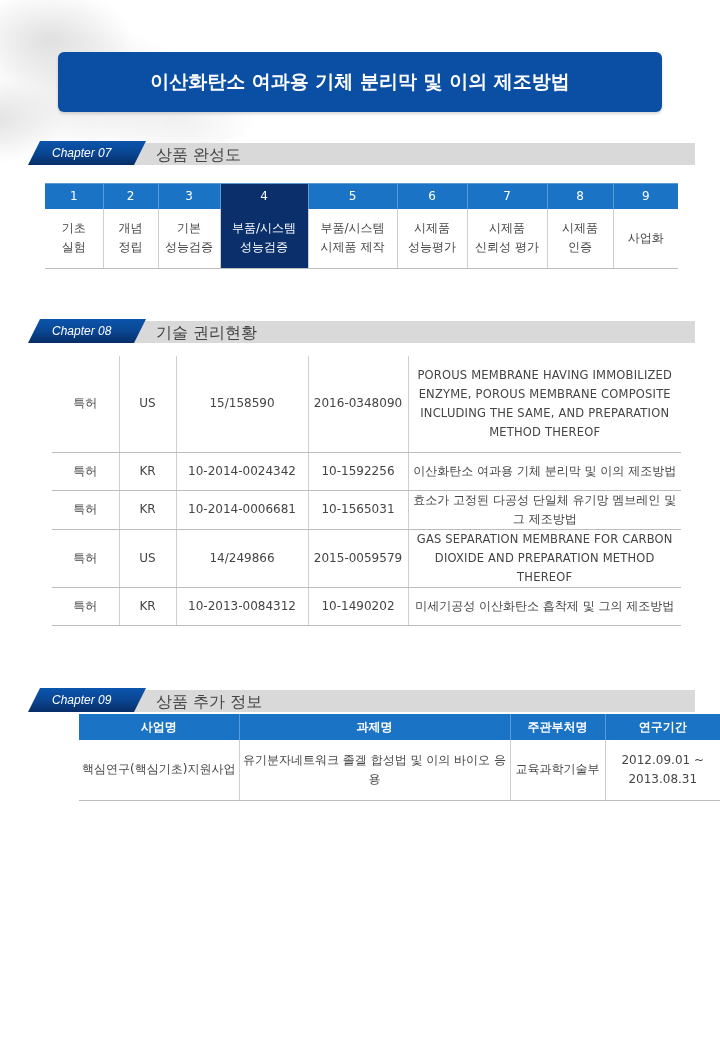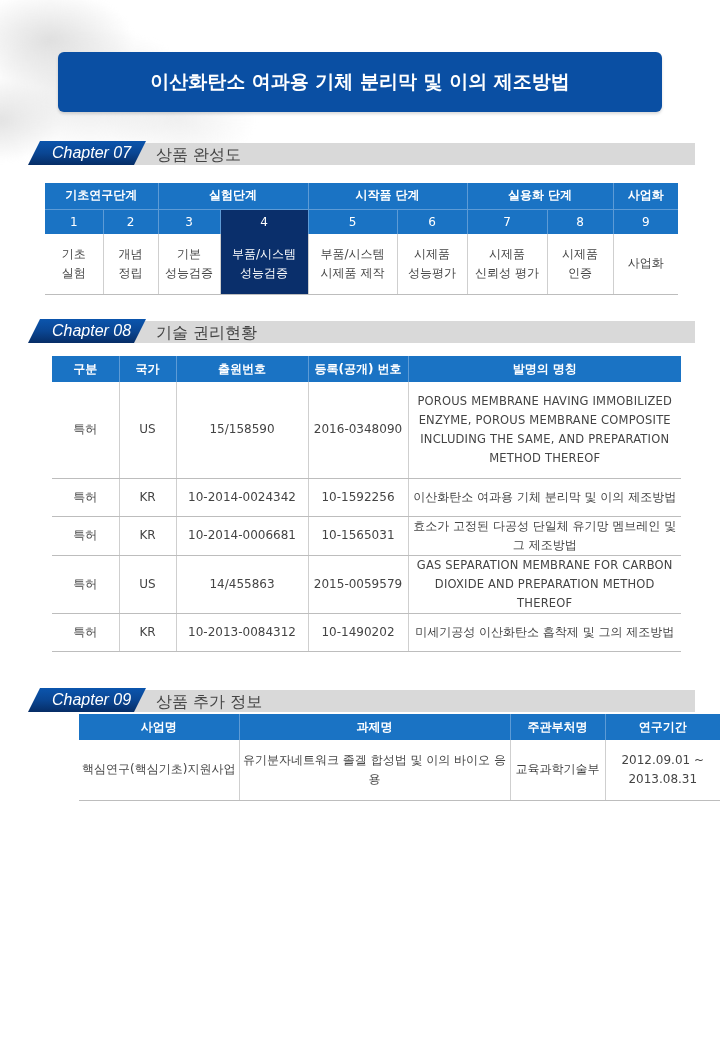--- a/index.html
+++ b/index.html
@@ -29,21 +29,21 @@
   }
   .chapter .bar {
     position: absolute; left: 100px; top: 2px; right: 0; height: 22px; background: #d9d9d9;
   }
   .chapter .tab {
     position: absolute; left: 0; top: 0; width: 118px; height: 24px;
     background: linear-gradient(180deg, #0b55ad 0%, #0a4693 50%, #062d66 100%);
     clip-path: polygon(12px 0, 118px 0, 106px 100%, 0 100%);
     display: flex; align-items: center; padding-left: 24px;
   }
-  .chapter .tab span { color: #fff; font-style: italic; font-size: 16px; font-family: "Liberation Sans", sans-serif; }
+  .chapter .tab span { color: #fff; font-style: italic; font-size: 12px; font-family: "Liberation Sans", sans-serif; }
   .chapter .label {
     position: absolute; left: 128px; top: 4px; font-size: 16px; color: #444;
   }
 
   table { border-collapse: collapse; position: absolute; table-layout: fixed; }
   th {
     background: #1a73c4; color: #fff; font-weight: bold; font-size: 12px;
     border-left: 1px solid #5d9bd6; text-align: center; height: 26px;
   }
   th:first-child { border-left: none; }
@@ -89,27 +89,20 @@
       <col style="width:55px">
       <col style="width:62px">
       <col style="width:88px">
     <col style="width:89px">
       <col style="width:70px">
       <col style="width:80px">
       <col style="width:66px">
       <col style="width:65px">
   </colgroup>
   <tbody>
-      <tr>
-    <th colspan="2">기초연구단계</th>
-    <th colspan="2">실험단계</th>
-    <th colspan="2">시작품 단계</th>
-    <th colspan="2">실용화 단계</th>
-    <th colspan="1">사업화</th>
-  </tr>
   <tr class="num">
     <th>1</th>
     <th>2</th>
     <th>3</th>
     <th class="active">4</th>
     <th>5</th>
     <th>6</th>
     <th>7</th>
     <th>8</th>
     <th>9</th>
@@ -138,27 +131,20 @@
 
 <table class="t8">
   <colgroup>
     <col style="width:67px">
       <col style="width:57px">
       <col style="width:132px">
       <col style="width:100px">
       <col style="width:273px">
   </colgroup>
   <tbody>
-      <tr>
-    <th>구분</th>
-    <th>국가</th>
-    <th>출원번호</th>
-    <th>등록(공개) 번호</th>
-    <th>발명의 명칭</th>
-  </tr>
   <tr style="height:96px;">
     <td>특허</td>
     <td>US</td>
     <td>15/158590</td>
     <td>2016-0348090</td>
     <td class="en">POROUS MEMBRANE HAVING IMMOBILIZED ENZYME, POROUS MEMBRANE COMPOSITE INCLUDING THE SAME, AND PREPARATION METHOD THEREOF</td>
   </tr>
   <tr style="height:38px;">
     <td>특허</td>
     <td>KR</td>
@@ -169,21 +155,21 @@
   <tr style="height:38px;">
     <td>특허</td>
     <td>KR</td>
     <td>10-2014-0006681</td>
     <td>10-1565031</td>
     <td>효소가 고정된 다공성 단일체 유기망 멤브레인 및 그 제조방법</td>
   </tr>
   <tr style="height:57px;">
     <td>특허</td>
     <td>US</td>
-    <td>14/455863</td>
+    <td>14/249866</td>
     <td>2015-0059579</td>
     <td class="en">GAS SEPARATION MEMBRANE FOR CARBON DIOXIDE AND PREPARATION METHOD THEREOF</td>
   </tr>
   <tr style="height:38px;">
     <td>특허</td>
     <td>KR</td>
     <td>10-2013-0084312</td>
     <td>10-1490202</td>
     <td>미세기공성 이산화탄소 흡착제 및 그의 제조방법</td>
   </tr>

